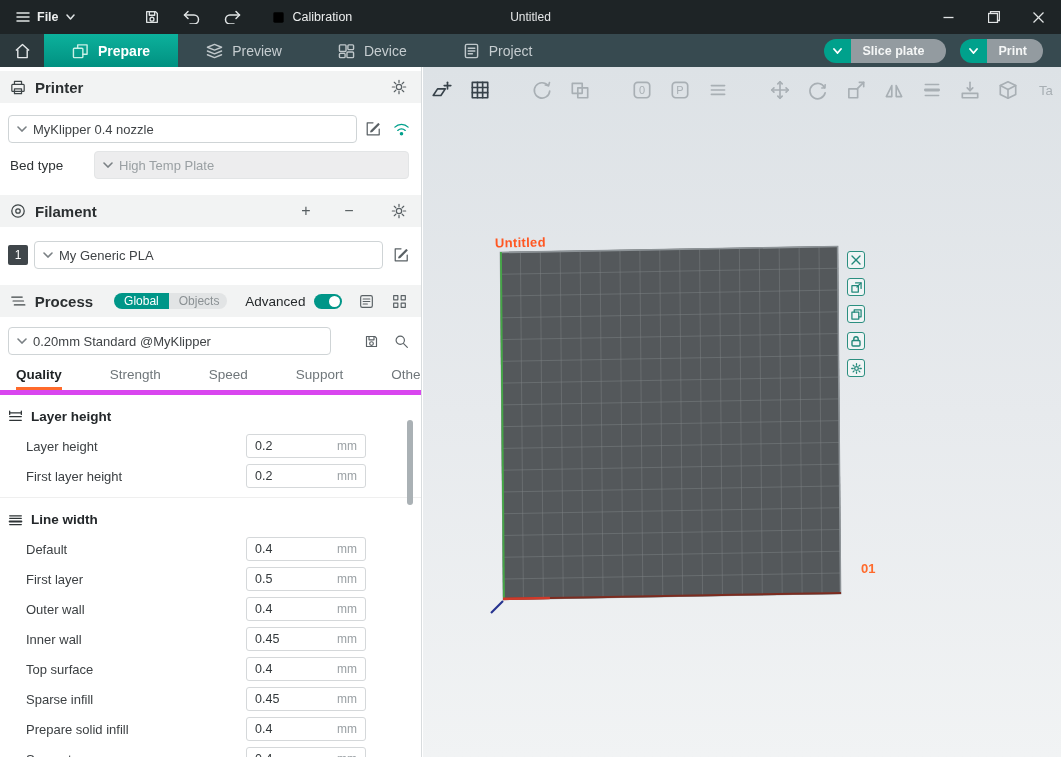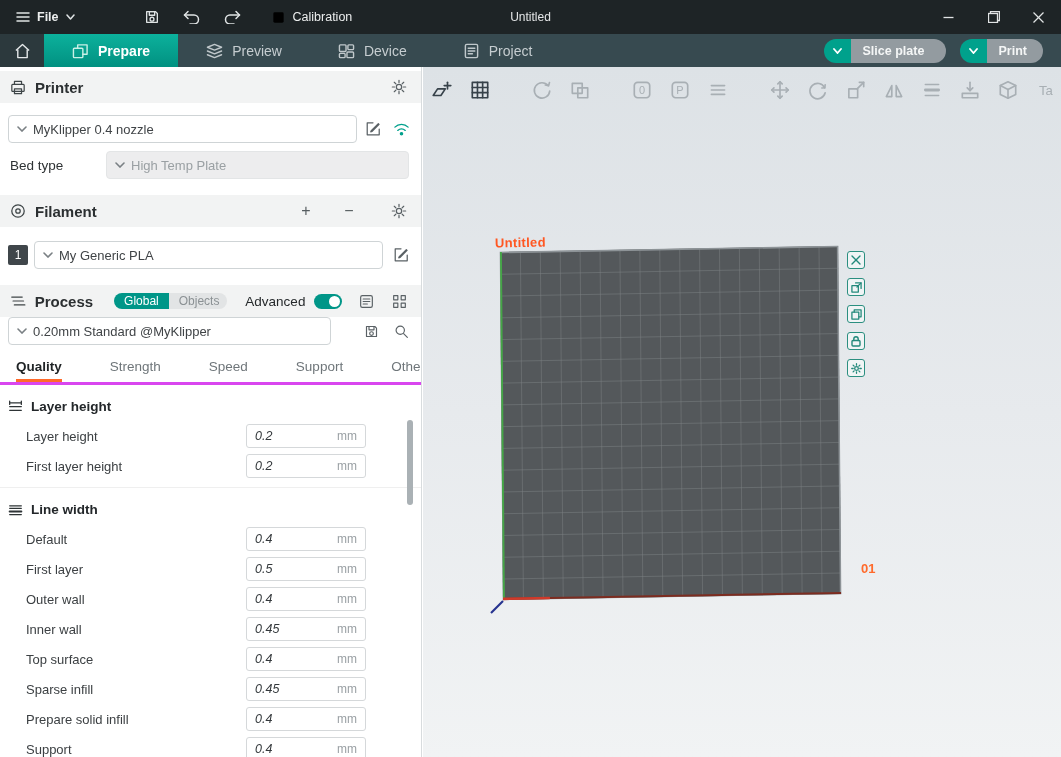--- a/index.html
+++ b/index.html
@@ -48,33 +48,33 @@
   .ibtn { width:24px; height:24px; display:flex; align-items:center; justify-content:center; cursor:pointer; }
   .ibtn svg { stroke:#5a6165; fill:none; stroke-width:1.4; stroke-linecap:round; stroke-linejoin:round; }
   .ibtn.teal svg { stroke:#00a08c; }
   .slot-badge { width:20px; height:20px; background:#3f464a; color:#fff; font-size:12px; display:flex; align-items:center; justify-content:center; border-radius:2px; }
   .scope-pill { display:flex; height:16px; border-radius:10px; overflow:hidden; font-size:12px; cursor:pointer; }
   .scope-seg { display:flex; align-items:center; padding:0 10px; }
   .scope-seg.on { background:#009688; color:#fff; }
   .scope-seg.off { background:#e2e4e5; color:#8b9194; }
   .toggle { width:28px; height:15px; background:#009688; border-radius:8px; position:relative; cursor:pointer; }
   .toggle .knob { position:absolute; right:2px; top:2px; width:11px; height:11px; border-radius:50%; background:#fff; }
-  .param-tabs { display:flex; align-items:flex-end; gap:0; height:30px; margin-top:10px; border-bottom:3px solid #d946ef; padding:0 16px; }
+  .param-tabs { display:flex; align-items:flex-end; gap:0; height:30px; margin-top:10px; border-bottom:5px solid #d946ef; padding:0 16px; }
   .ptab { font-size:13.5px; color:#6f767a; padding:0 0 8px 0; margin-right:48px; cursor:pointer; position:relative; }
   .ptab.active { color:#1f2325; font-weight:bold; }
   .ptab.active::after { content:""; position:absolute; left:0; bottom:0; width:100%; height:3px; background:#ff6a2b; }
   .param-area { position:relative; }
   .pgroup { border-top:1px solid #efefef; }
   .pgroup-h { height:30px; margin-top:6px; display:flex; align-items:center; gap:8px; padding-left:8px; }
   .pgroup-h svg { stroke:#2e3436; fill:none; stroke-width:1.5; stroke-linecap:round; }
   .pgroup-title { font-size:13.5px; font-weight:bold; color:#23272a; }
   .param-row { height:30px; display:flex; align-items:center; padding:0 55px 0 26px; }
   .param-label { flex:1; font-size:13px; color:#3c4043; }
   .pinput { width:120px; height:24px; background:#fff; border:1px solid #d5d8da; border-radius:3px; display:flex; align-items:center; padding:0 8px; cursor:text; }
-  .pvalue { flex:1; font-size:12.5px; color:#33383b;font-style:italic; }
+  .pvalue { flex:1; font-size:12.5px; color:#33383b; }
   .punit { font-size:12px; color:#9aa0a4; }
   #side-scrollbar { position:absolute; right:8px; top:353px; width:6px; height:85px; background:#aab1b5; border-radius:3px; cursor:pointer; }
 
   
   #viewport { position:absolute; left:423px; top:67px; width:638px; height:690px; background:linear-gradient(180deg,#dde2e6 0%,#e7eaed 50%,#f1f3f4 100%); overflow:hidden; }
   #vp-toolbar { position:absolute; left:6px; top:8px; height:30px; display:flex; align-items:center; gap:12px; }
   .vt { width:26px; height:26px; display:flex; align-items:center; justify-content:center; cursor:pointer; }
   .vt svg { stroke:#a8afb4; fill:none; stroke-width:1.5; stroke-linecap:round; stroke-linejoin:round; }
   .vt.on svg { stroke:#37424a; }
   .vt text { fill:#a8afb4; stroke:none; font-family:"Liberation Sans",sans-serif; }
@@ -247,21 +247,21 @@
           </svg>
       </div>
       <div class="ibtn teal">
         <svg width="17" height="14" viewBox="0 0 18 14">
             <path d="M2 5 a10 10 0 0 1 14 0"></path>
             <path d="M5 8.5 a6 6 0 0 1 8 0"></path>
             <circle cx="9" cy="12" r="1.2" fill="#00a08c"></circle>
           </svg>
       </div>
     </div>
-    <div class="row" style="margin-top:8px; gap:22px; padding-right:12px;">
+    <div class="row" style="margin-top:8px; gap:10px; padding-right:12px;">
       <span style="font-size:13.5px;color:#2e3234;min-width:76px;padding-left:2px">Bed type</span>
       <div class="combo dim" style="flex:1">
         <svg width="10" height="6" viewBox="0 0 10 6">
             <polyline points="1,1 5,5 9,1"></polyline>
           </svg>
         <span>High Temp Plate</span>
       </div>
     </div>
 
     <div class="sec-header" style="margin-top:16px">
@@ -322,21 +322,21 @@
       </div>
       <div class="ibtn">
         <svg width="15" height="15" viewBox="0 0 18 18">
             <rect x="2" y="2" width="5" height="5"></rect>
             <rect x="11" y="2" width="5" height="5"></rect>
             <rect x="2" y="11" width="5" height="5"></rect>
             <rect x="11" y="11" width="5" height="5"></rect>
           </svg>
       </div>
     </div>
-    <div class="row" style="gap:6px;">
+    <div class="row" style="margin-top:10px; gap:6px;">
       <div class="combo" style="flex:1; margin-right:22px">
         <svg width="10" height="6" viewBox="0 0 10 6">
             <polyline points="1,1 5,5 9,1"></polyline>
           </svg>
         <span>0.20mm Standard @MyKlipper</span>
       </div>
       <div class="ibtn">
         <svg width="15" height="15" viewBox="0 0 18 18">
             <path d="M3 3 H13 L15 5 V15 H3 Z"></path>
             <rect x="6" y="3" width="6" height="4"></rect>

